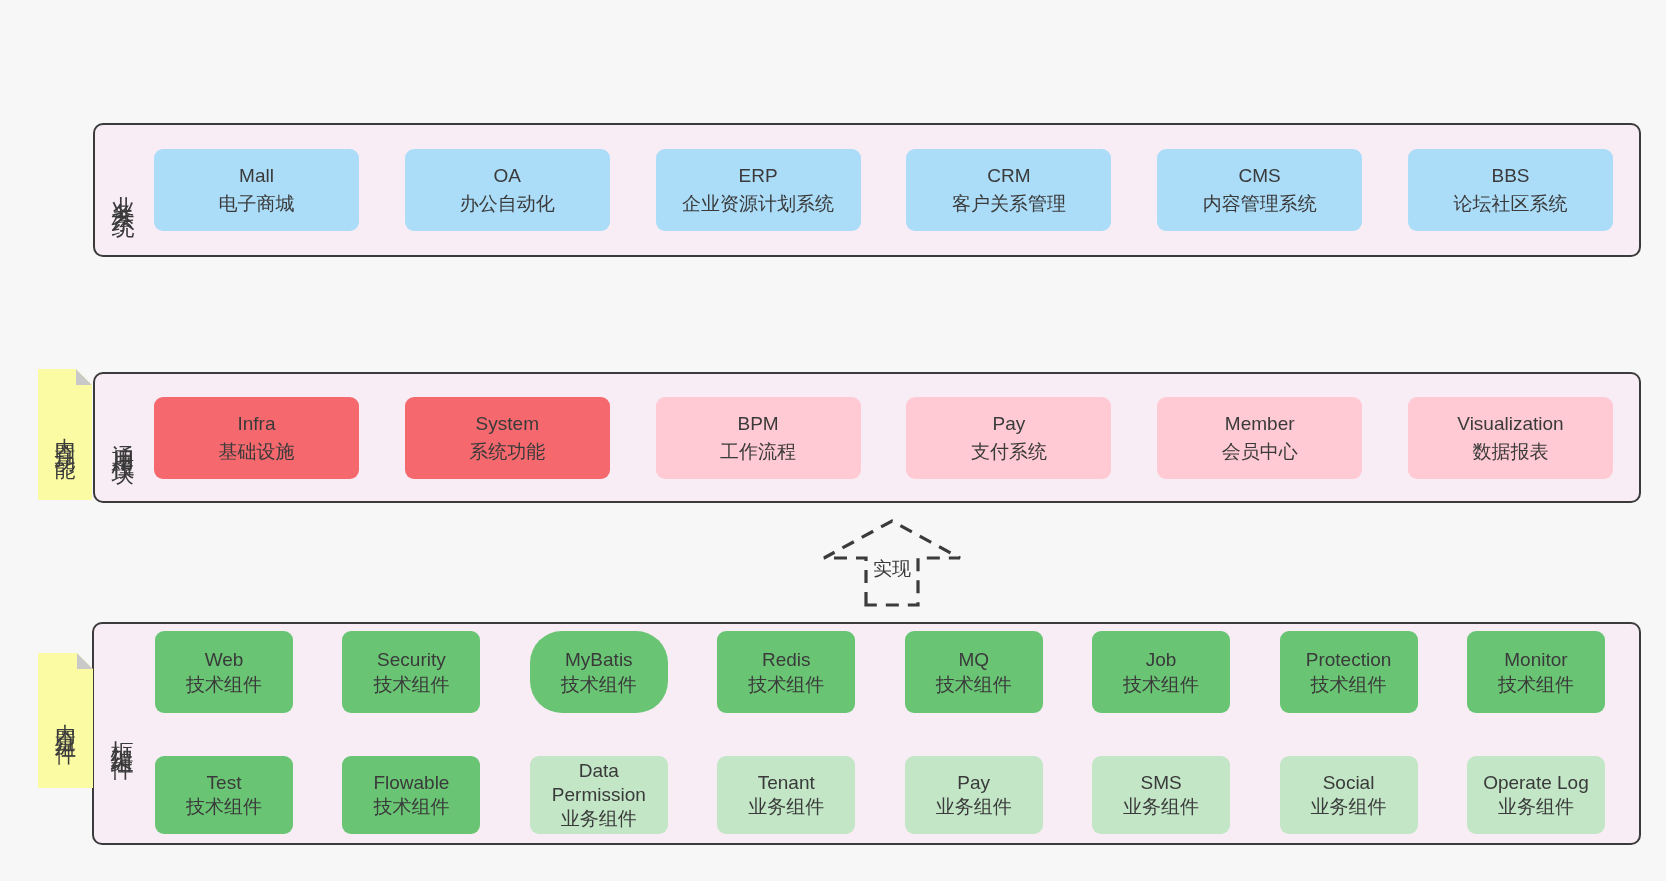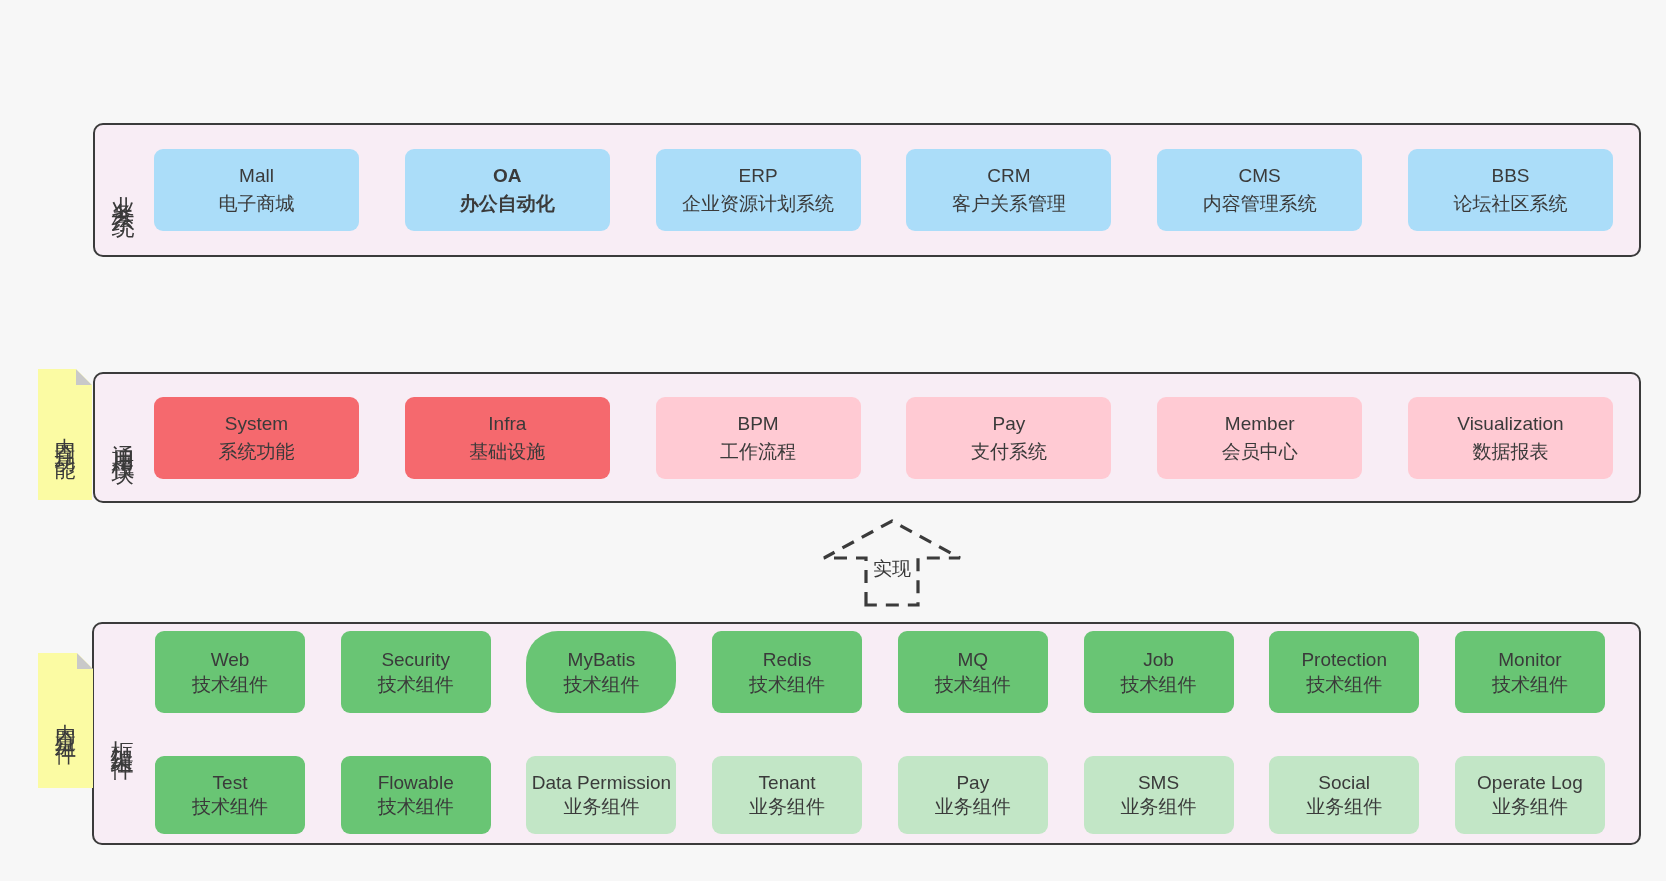--- a/index.html
+++ b/index.html
@@ -48,21 +48,21 @@
     box-sizing:border-box;
     border-radius:9px;
     display:flex;flex-direction:column;
     align-items:center;justify-content:center;
     text-align:center;
     color:var(--text,#3a3a3a);
     font-size:19px;line-height:1.45;
     width:205px;height:82px;
     padding:2px 4px;
   }
-  .panel-bottom .box{width:150px;height:82px;line-height:1.32;}
+  .panel-bottom .box{width:138px;height:82px;line-height:1.32;}
   .panel-bottom .row2 .box{height:78px;line-height:1.25;}
   
   .arrow{
     position:absolute;width:150px;height:90px;
   }
   .arrow svg{position:absolute;inset:0;}
   .arrow-label{
     position:absolute;left:50%;top:38px;
     transform:translateX(-50%);
     background:var(--page_bg,#f7f7f7);
@@ -93,21 +93,21 @@
 
 <div class="canvas">
 
   <section class="panel panel-top" style="left:93px;top:123px;width:1548px;height:134px;">
     <div class="vlabel">业务系统</div>
     <div class="boxes">
         <div class="box" style="background: var(--blue);">
           <div class="box-title">Mall</div>
           <div class="box-subtitle">电子商城</div>
         </div>
-        <div class="box" style="background: var(--blue); font-weight: bold;">
+        <div class="box" style="background: var(--blue);">
           <div class="box-title">OA</div>
           <div class="box-subtitle">办公自动化</div>
         </div>
         <div class="box" style="background: var(--blue);">
           <div class="box-title">ERP</div>
           <div class="box-subtitle">企业资源计划系统</div>
         </div>
         <div class="box" style="background: var(--blue);">
           <div class="box-title">CRM</div>
           <div class="box-subtitle">客户关系管理</div>
@@ -121,26 +121,26 @@
           <div class="box-subtitle">论坛社区系统</div>
         </div>
       </div>
   </section>
 
 
   <section class="panel panel-mid" style="left:93px;top:372px;width:1548px;height:131px;">
     <div class="vlabel">通用模块</div>
     <div class="boxes">
         <div class="box" style="background: var(--red);">
+          <div class="box-title">Infra</div>
+          <div class="box-subtitle">基础设施</div>
+        </div>
+        <div class="box" style="background: var(--red);">
           <div class="box-title">System</div>
           <div class="box-subtitle">系统功能</div>
-        </div>
-        <div class="box" style="background: var(--red);">
-          <div class="box-title">Infra</div>
-          <div class="box-subtitle">基础设施</div>
         </div>
         <div class="box" style="background: var(--pink);">
           <div class="box-title">BPM</div>
           <div class="box-subtitle">工作流程</div>
         </div>
         <div class="box" style="background: var(--pink);">
           <div class="box-title">Pay</div>
           <div class="box-subtitle">支付系统</div>
         </div>
         <div class="box" style="background: var(--pink);">

